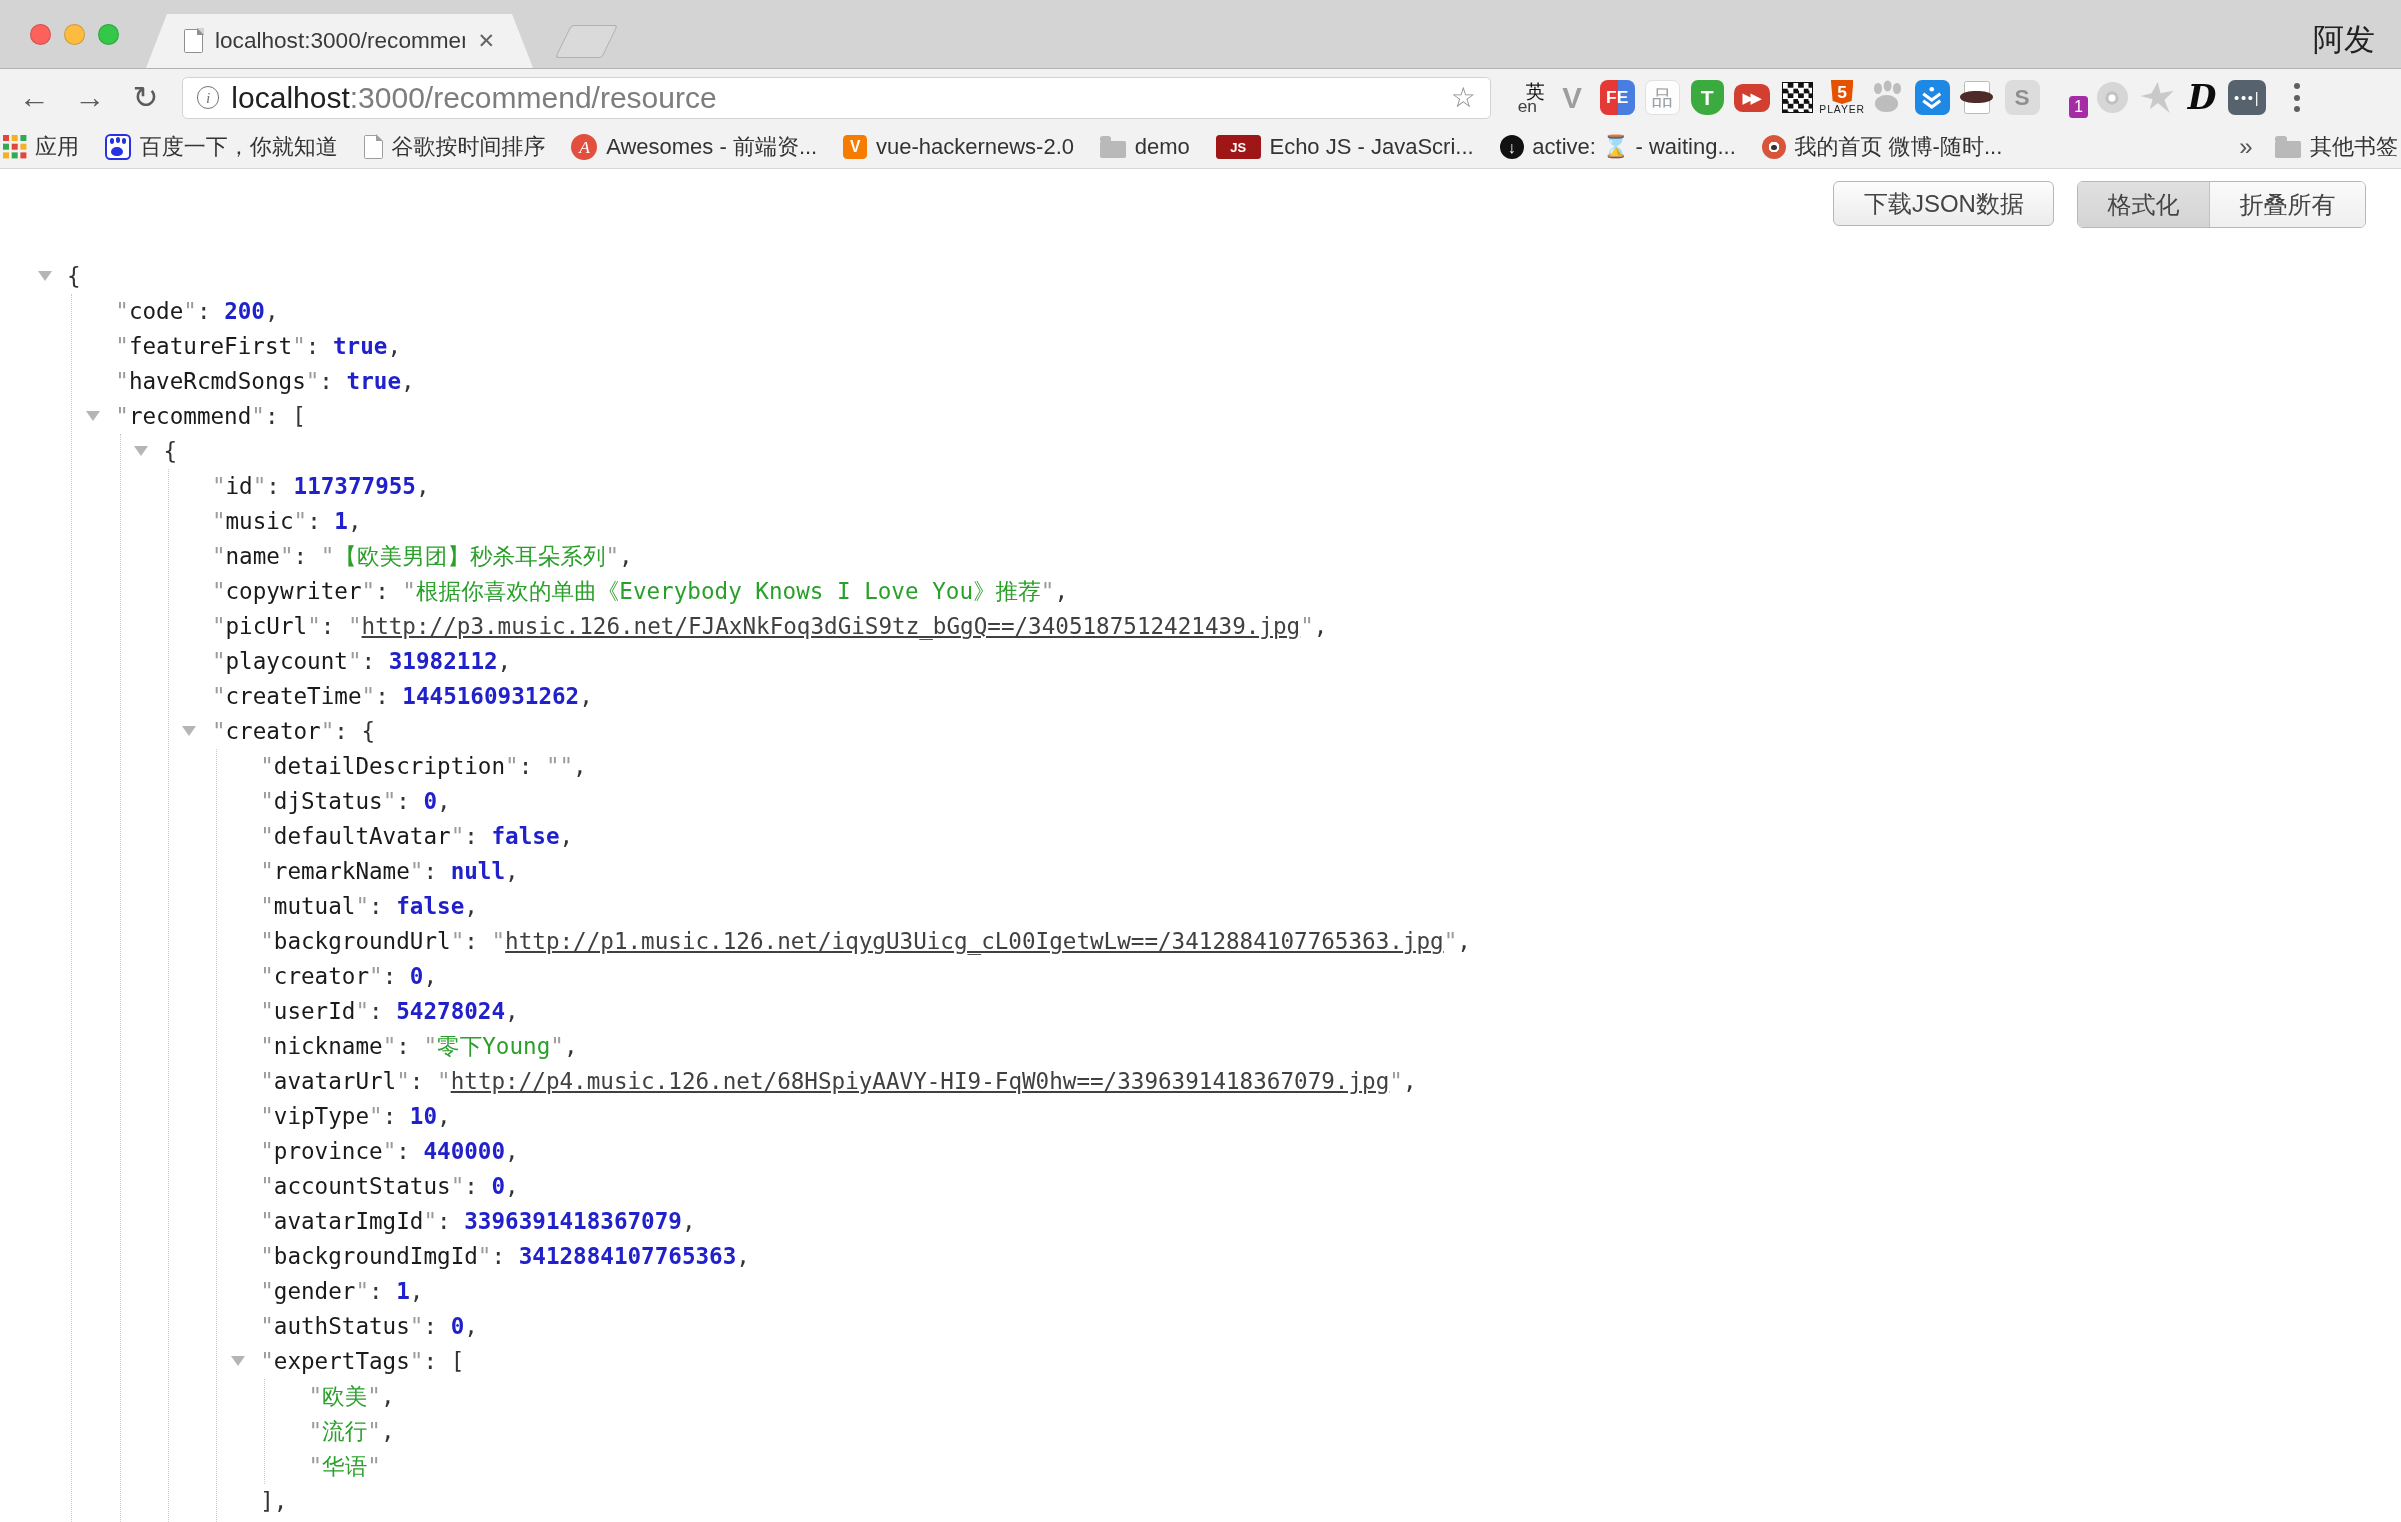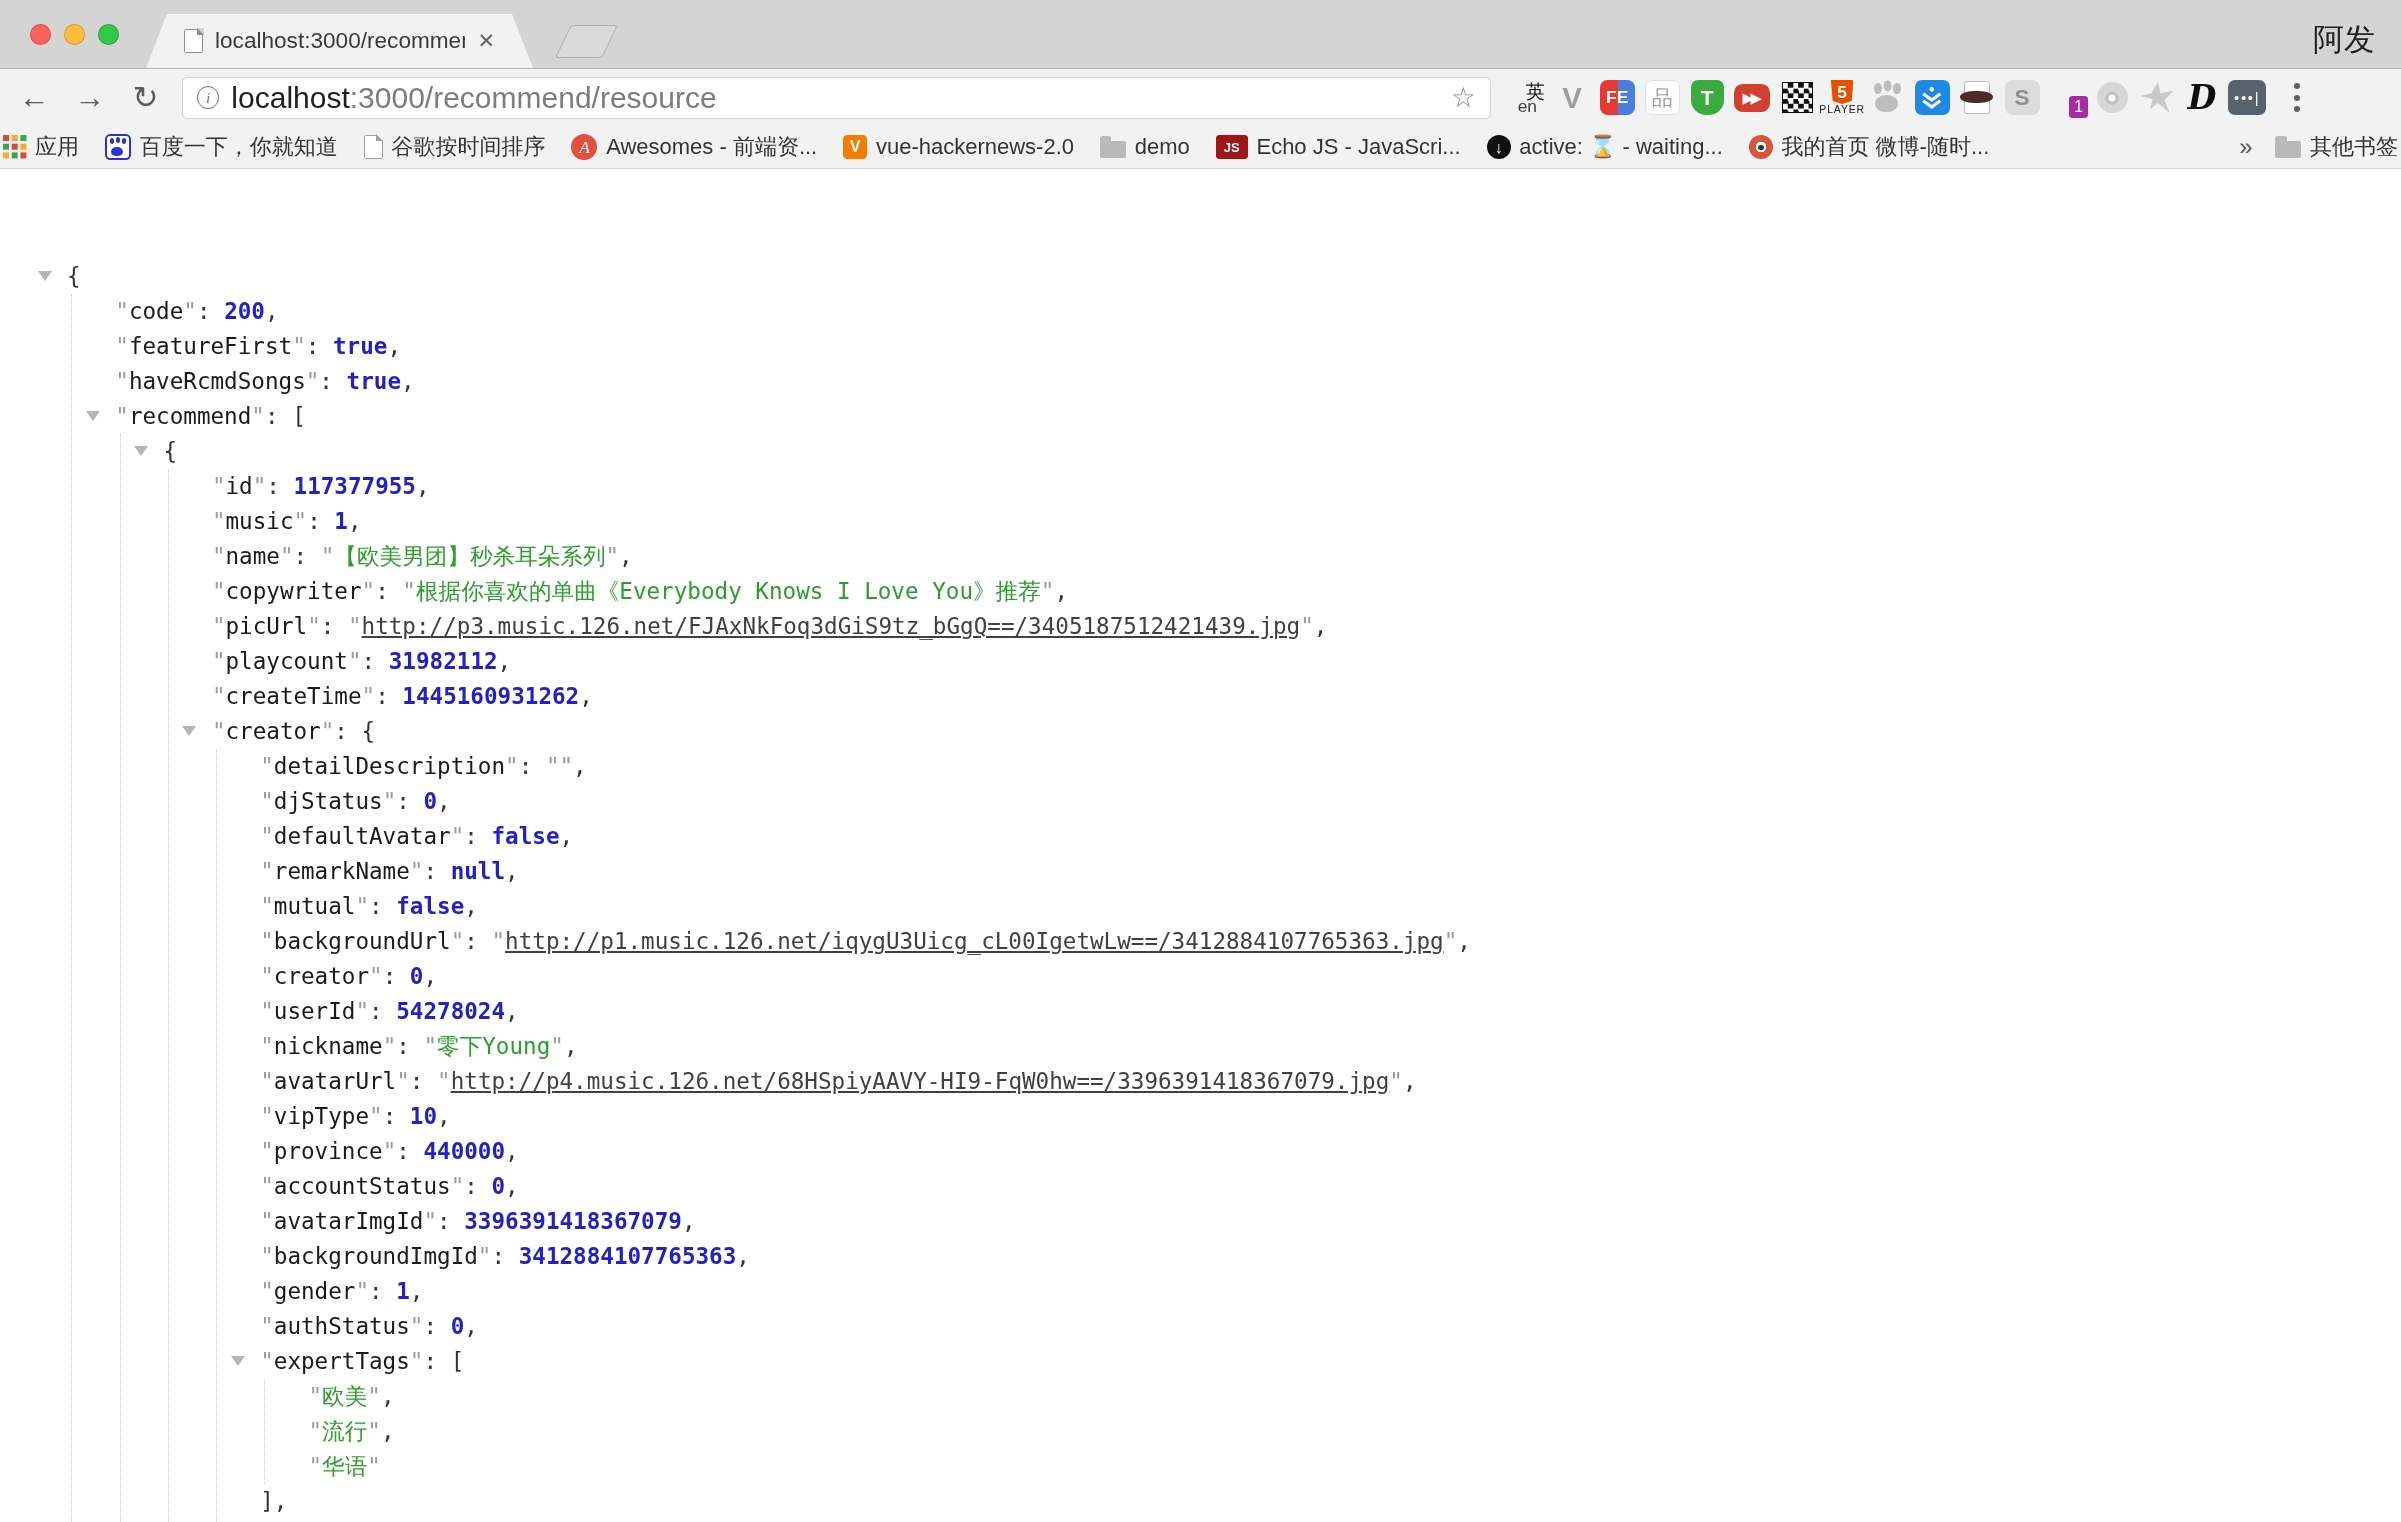--- a/index.html
+++ b/index.html
@@ -101,21 +101,21 @@
   .b-page { position:relative; width:19px; height:24px; background:#fff; border:1.7px solid #9e9e9e; border-radius:1.7px; }
   .b-page::after { content:""; position:absolute; top:-1.7px; right:-1.7px; border-style:solid; border-width:0 7px 7px 0;
                    border-color:transparent #f2f2f2 #9e9e9e transparent; }
   .b-awesomes { width:26px; height:26px; border-radius:50%; background:#e34f3f; color:#fff;
                 font-family:"Liberation Serif", serif; font-style:italic; font-size:17.4px;
                 display:flex; align-items:center; justify-content:center; }
   .b-vue { width:24px; height:24px; border-radius:4.3px; background:#f57c00; color:#fff; font-weight:bold;
            font-size:15.6px; display:flex; align-items:center; justify-content:center; }
   .b-folder { position:relative; width:26px; height:17.4px; background:#b9b9b9; border-radius:1.7px; margin-top:5.2px; }
   .b-folder::before { content:""; position:absolute; top:-5.2px; left:0; width:11.3px; height:5.2px; background:#b9b9b9; border-radius:2.6px 2.6px 0 0; }
-  .b-echojs { width:32px; height:24px; border-radius:3.5px; background:#9e1616; color:#fff; font-weight:bold;
+  .b-echojs { width:45px; height:24px; border-radius:3.5px; background:#9e1616; color:#fff; font-weight:bold;
               font-size:13px; display:flex; align-items:center; justify-content:center; }
   .b-active { width:24px; height:24px; border-radius:50%; background:#111; color:#fff; font-weight:bold;
               font-size:16.5px; display:flex; align-items:center; justify-content:center; }
   .b-weibo { position:relative; width:24px; height:24px; border-radius:50%;
              background:radial-gradient(#fff 0 30%, #d8553c 32%); }
   .b-weibo::after { content:""; position:absolute; top:9.6px; left:9.6px; width:5.2px; height:5.2px; border-radius:50%; background:#333; }
 
   
   .content { position:relative; height:1353px; background:#fff; }
   .actions { position:absolute; top:12px; right:35px; display:flex; gap:22.6px; }
@@ -281,20 +281,27 @@
       <div class="bm-right">
       <span class="chevrons">»</span>
       <span class="bm">
         <span class="b-folder"></span>
         <span>其他书签</span>
       </span>
     </div>
   </div>
 
   <div class="content">
+    <div class="actions">
+      <span class="btn">下载JSON数据</span>
+      <span class="seg">
+        <span class="btn active">格式化</span>
+        <span class="btn plain">折叠所有</span>
+      </span>
+    </div>
     <div class="json-viewer">
         <div class="jline"><span class="tri"></span><span class="p">{</span></div>
         <div class="jkids">
           <div class="jline"><span class="q">"</span><span class="jkey">code</span><span class="q">"</span><span class="p">: </span><span class="jnum">200</span><span class="p">,</span></div>
           <div class="jline"><span class="q">"</span><span class="jkey">featureFirst</span><span class="q">"</span><span class="p">: </span><span class="jnum">true</span><span class="p">,</span></div>
           <div class="jline"><span class="q">"</span><span class="jkey">haveRcmdSongs</span><span class="q">"</span><span class="p">: </span><span class="jnum">true</span><span class="p">,</span></div>
           <div class="jline"><span class="tri"></span><span class="q">"</span><span class="jkey">recommend</span><span class="q">"</span><span class="p">: </span><span class="p">[</span></div>
           <div class="jkids">
             <div class="jline"><span class="tri"></span><span class="p">{</span></div>
             <div class="jkids">

